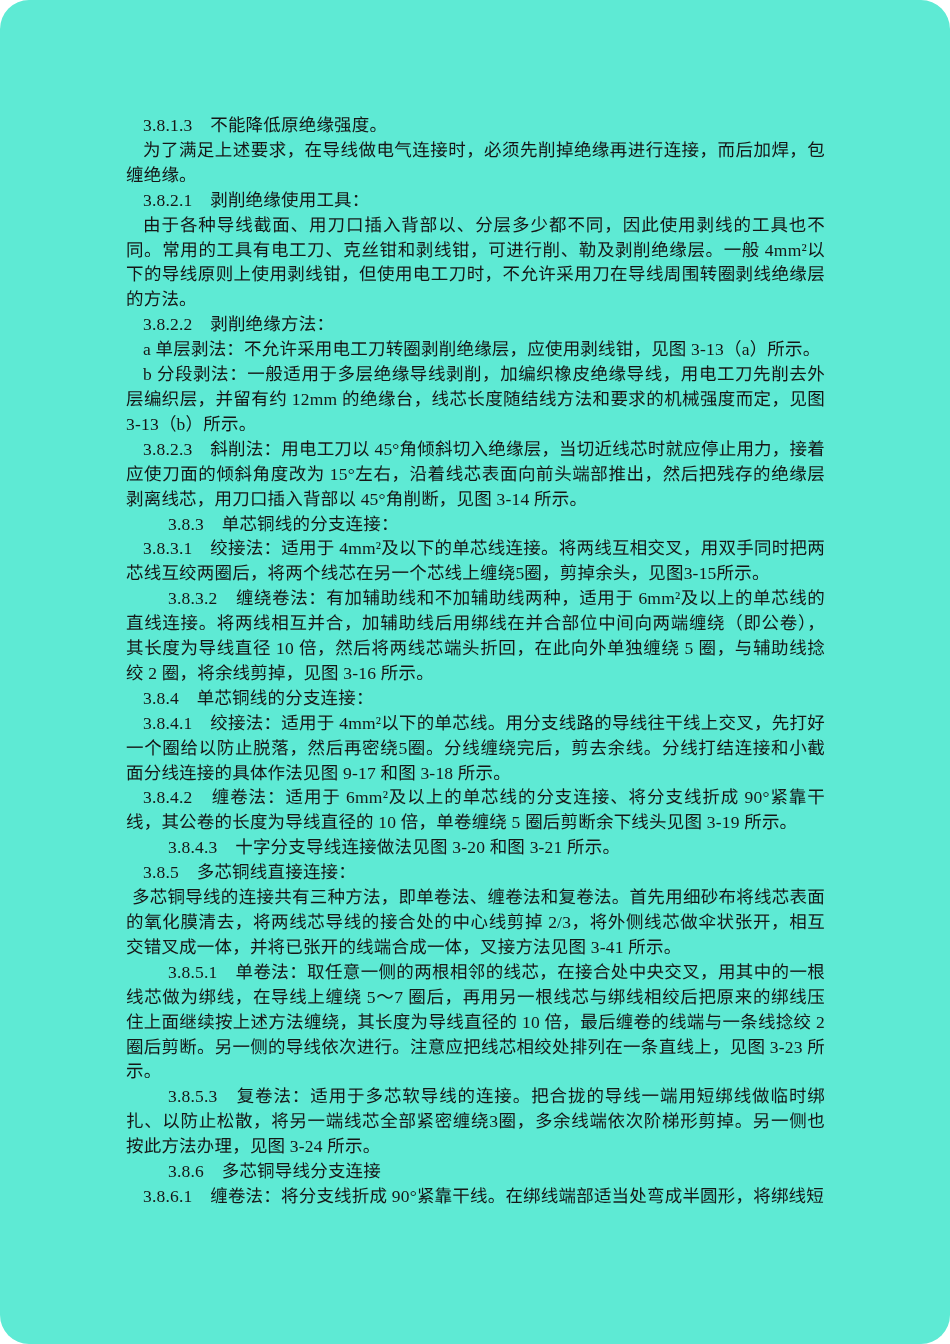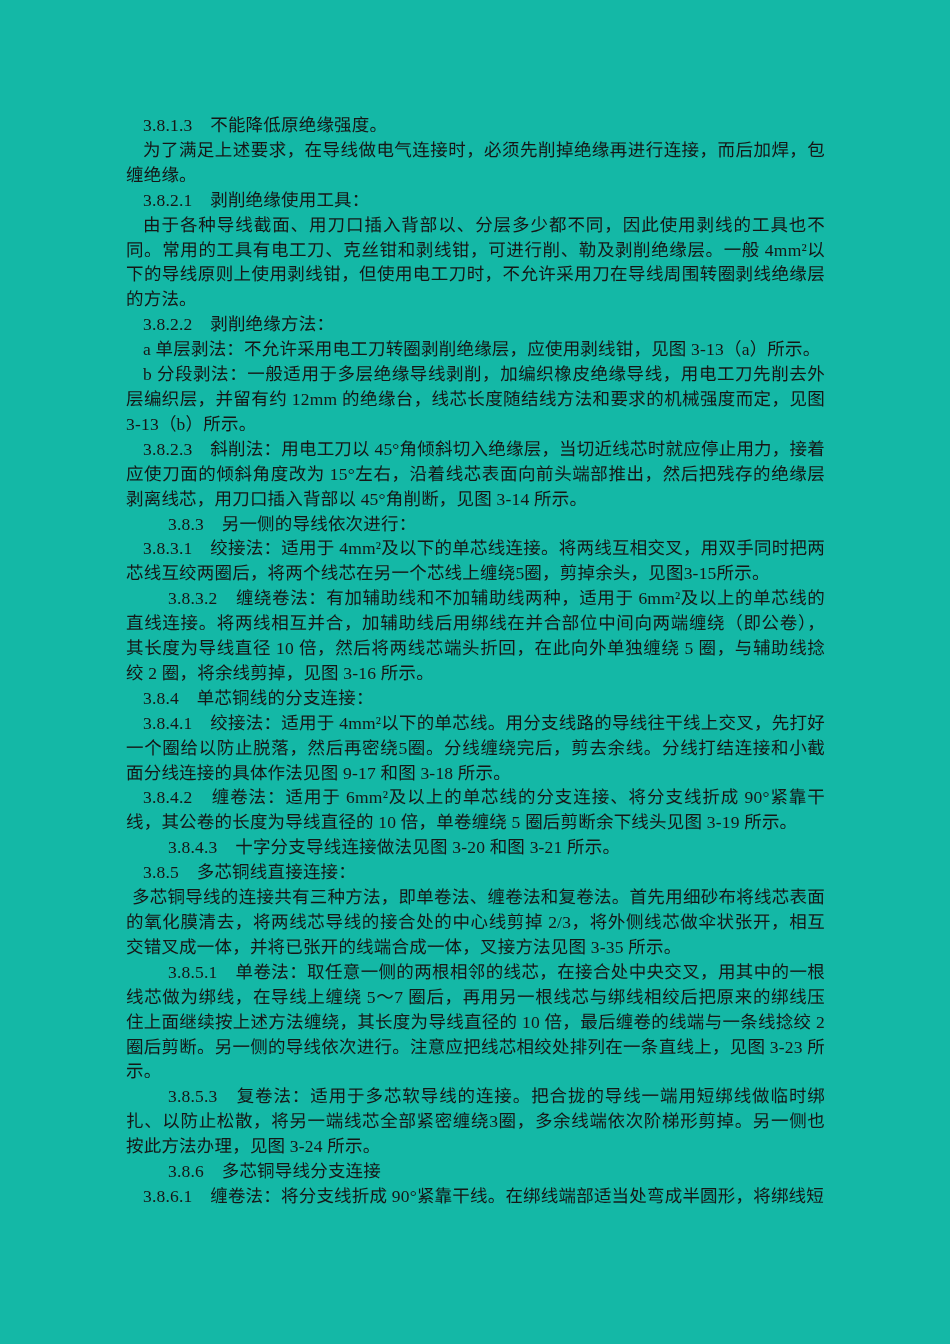--- a/index.html
+++ b/index.html
@@ -4,22 +4,23 @@
 <style>
   html, body {
     margin: 0;
     padding: 0;
     background: #ffffff;
   }
   .page {
     position: relative;
     width: 950px;
     height: 1344px;
-    background: #14b8a6;
+    background: #5eead4;
     overflow: hidden;
+    border-radius: 29px;
   }
   .content {
     position: absolute;
     left: 126px;
     top: 113px;
     width: 699px;
     font-family: "Liberation Serif", "DejaVu Serif", serif;
     font-size: 17.5px;
     line-height: 24.9px;
     color: #161616;
@@ -40,27 +41,27 @@
 <div class="page">
   <div class="content">
     <p class="ind1">3.8.1.3　不能降低原绝缘强度。</p>
     <p class="ind1">为了满足上述要求，在导线做电气连接时，必须先削掉绝缘再进行连接，而后加焊，包缠绝缘。</p>
     <p class="ind1">3.8.2.1　剥削绝缘使用工具：</p>
     <p class="ind1">由于各种导线截面、用刀口插入背部以、分层多少都不同，因此使用剥线的工具也不同。常用的工具有电工刀、克丝钳和剥线钳，可进行削、勒及剥削绝缘层。一般 4mm²以下的导线原则上使用剥线钳，但使用电工刀时，不允许采用刀在导线周围转圈剥线绝缘层的方法。</p>
     <p class="ind1">3.8.2.2　剥削绝缘方法：</p>
     <p class="ind1">a 单层剥法：不允许采用电工刀转圈剥削绝缘层，应使用剥线钳，见图 3-13（a）所示。</p>
     <p class="ind1">b 分段剥法：一般适用于多层绝缘导线剥削，加编织橡皮绝缘导线，用电工刀先削去外层编织层，并留有约 12mm 的绝缘台，线芯长度随结线方法和要求的机械强度而定，见图 3-13（b）所示。</p>
     <p class="ind1">3.8.2.3　斜削法：用电工刀以 45°角倾斜切入绝缘层，当切近线芯时就应停止用力，接着应使刀面的倾斜角度改为 15°左右，沿着线芯表面向前头端部推出，然后把残存的绝缘层剥离线芯，用刀口插入背部以 45°角削断，见图 3-14 所示。</p>
-    <p class="ind2">3.8.3　另一侧的导线依次进行：</p>
+    <p class="ind2">3.8.3　单芯铜线的分支连接：</p>
     <p class="ind1">3.8.3.1　绞接法：适用于 4mm²及以下的单芯线连接。将两线互相交叉，用双手同时把两芯线互绞两圈后，将两个线芯在另一个芯线上缠绕5圈，剪掉余头，见图3-15所示。</p>
     <p class="ind2">3.8.3.2　缠绕卷法：有加辅助线和不加辅助线两种，适用于 6mm²及以上的单芯线的直线连接。将两线相互并合，加辅助线后用绑线在并合部位中间向两端缠绕（即公卷），其长度为导线直径 10 倍，然后将两线芯端头折回，在此向外单独缠绕 5 圈，与辅助线捻绞 2 圈，将余线剪掉，见图 3-16 所示。</p>
     <p class="ind1">3.8.4　单芯铜线的分支连接：</p>
     <p class="ind1">3.8.4.1　绞接法：适用于 4mm²以下的单芯线。用分支线路的导线往干线上交叉，先打好一个圈给以防止脱落，然后再密绕5圈。分线缠绕完后，剪去余线。分线打结连接和小截面分线连接的具体作法见图 9-17 和图 3-18 所示。</p>
     <p class="ind1">3.8.4.2　缠卷法：适用于 6mm²及以上的单芯线的分支连接、将分支线折成 90°紧靠干线，其公卷的长度为导线直径的 10 倍，单卷缠绕 5 圈后剪断余下线头见图 3-19 所示。</p>
     <p class="ind2">3.8.4.3　十字分支导线连接做法见图 3-20 和图 3-21 所示。</p>
     <p class="ind1">3.8.5　多芯铜线直接连接：</p>
-    <p class="ind05">多芯铜导线的连接共有三种方法，即单卷法、缠卷法和复卷法。首先用细砂布将线芯表面的氧化膜清去，将两线芯导线的接合处的中心线剪掉 2/3，将外侧线芯做伞状张开，相互交错叉成一体，并将已张开的线端合成一体，叉接方法见图 3-35 所示。</p>
+    <p class="ind05">多芯铜导线的连接共有三种方法，即单卷法、缠卷法和复卷法。首先用细砂布将线芯表面的氧化膜清去，将两线芯导线的接合处的中心线剪掉 2/3，将外侧线芯做伞状张开，相互交错叉成一体，并将已张开的线端合成一体，叉接方法见图 3-41 所示。</p>
     <p class="ind2">3.8.5.1　单卷法：取任意一侧的两根相邻的线芯，在接合处中央交叉，用其中的一根线芯做为绑线，在导线上缠绕 5～7 圈后，再用另一根线芯与绑线相绞后把原来的绑线压住上面继续按上述方法缠绕，其长度为导线直径的 10 倍，最后缠卷的线端与一条线捻绞 2 圈后剪断。另一侧的导线依次进行。注意应把线芯相绞处排列在一条直线上，见图 3-23 所示。</p>
     <p class="ind2">3.8.5.3　复卷法：适用于多芯软导线的连接。把合拢的导线一端用短绑线做临时绑扎、以防止松散，将另一端线芯全部紧密缠绕3圈，多余线端依次阶梯形剪掉。另一侧也按此方法办理，见图 3-24 所示。</p>
     <p class="ind2">3.8.6　多芯铜导线分支连接</p>
     <p class="ind1">3.8.6.1　缠卷法：将分支线折成 90°紧靠干线。在绑线端部适当处弯成半圆形，将绑线短</p>
   </div>
 </div>
 
 </body></html>

